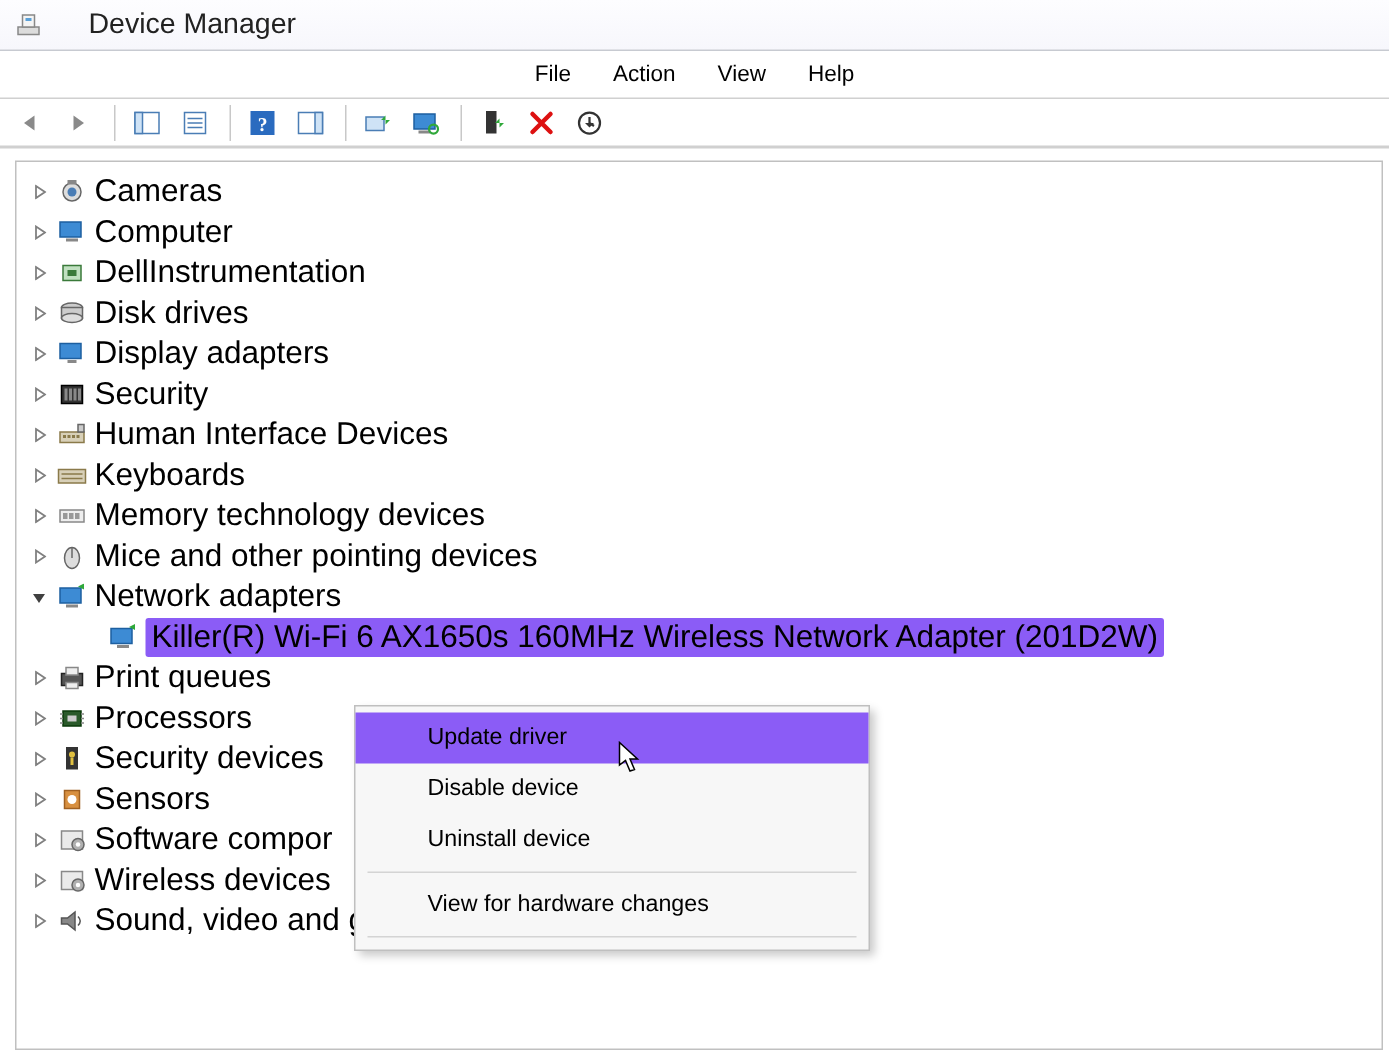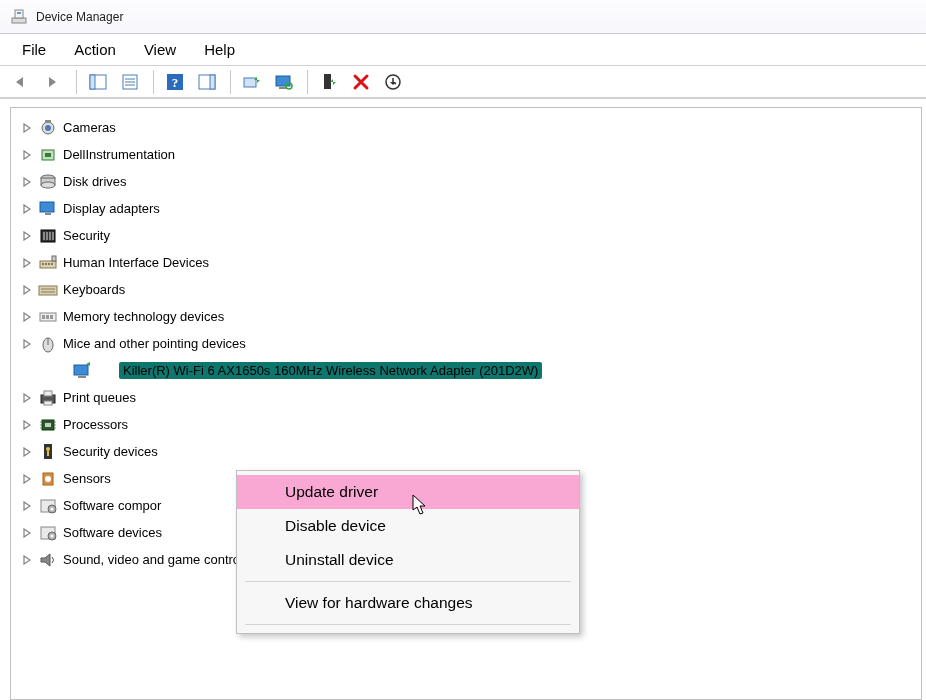--- a/index.html
+++ b/index.html
@@ -22,29 +22,30 @@
     align-items: center;
     padding: 0 10px;
     background: linear-gradient(#fdfdff, #f7f7fc);
     border-bottom: 1px solid #c7cad1;
   }
   .titlebar .app-icon {
     width: 18px; height: 18px;
     margin-right: 8px;
     display:flex;align-items:center;justify-content:center;
   }
-  .titlebar .title { font-size: 12px; color: #222; }
+  .titlebar .title { font-size: 19px; color: #222; margin-left: 23px; }
 
   
   .menubar {
     height: 32px;
     display: flex;
     align-items: center;
     padding: 0 8px;
     border-bottom: 1px solid #d0d0d0;
+    justify-content: center;
   }
   .menubar .menu-item {
     padding: 4px 14px;
     font-size: 15px;
     cursor: default;
   }
 
   
   .toolbar {
     height: 32px;
@@ -95,49 +96,48 @@
     left: 4px; top: 50%; transform: translateY(-50%);
     width: 14px; height: 14px;
     display:flex;align-items:center;justify-content:center;
     color:#6a6a6a;
   }
   .node .dev-icon {
     width: 22px; height: 20px;
     display:flex;align-items:center;justify-content:center;
     margin-right: 4px;
   }
-  .node .label { font-size: 13px; }
+  .node .label { font-size: 21px; }
   .node.child { padding-left: 56px; }
   .node.child .dev-icon { margin-left: 0; }
   .node.selected .label {
-    background: #0f766e;
+    background: #8b5cf6;
     padding: 1px 4px;
     border-radius: 2px;
-    margin-left: 22px;
   }
   .node.selected { }
 
   
   .context-menu {
     position: absolute;
     width: 344px;
     background: #f7f7f7;
     border: 1px solid #bfbfbf;
     box-shadow: 3px 3px 6px rgba(0,0,0,.22);
     padding: 4px 0;
     z-index: 50;
   }
   .context-menu .cm-item {
     height: 34px;
     display: flex; align-items: center;
     padding: 0 18px 0 48px;
     font-size: 15.5px;
     cursor: default;
   }
-  .context-menu .cm-item.highlight { background: #f9a8d4; }
+  .context-menu .cm-item.highlight { background: #8b5cf6; }
   .context-menu .cm-sep {
     height: 1px; background: #d4d4d4;
     margin: 4px 8px;
   }
   .context-menu .cm-item.bold { font-weight: 600; }
 
   
   .cursor-arrow {
     position: absolute;
     z-index: 60;
@@ -263,20 +263,34 @@
     <span class="label">Cameras</span>
   </div>
       <div class="node">
     <span class="expander">
           <svg width="10" height="10">
             <path d="M3 1 L9 5 L3 9 Z" fill="none" stroke="#808080" stroke-width="1.2"></path>
           </svg>
         </span>
     <span class="dev-icon">
           <svg width="20" height="18" viewBox="0 0 20 18">
+            <rect x="2" y="2" width="14" height="10" fill="#3d8bd4" stroke="#1d5fa0"></rect>
+            <rect x="6" y="13" width="8" height="2" fill="#888"></rect>
+          </svg>
+        </span>
+    <span class="label">Computer</span>
+  </div>
+      <div class="node">
+    <span class="expander">
+          <svg width="10" height="10">
+            <path d="M3 1 L9 5 L3 9 Z" fill="none" stroke="#808080" stroke-width="1.2"></path>
+          </svg>
+        </span>
+    <span class="dev-icon">
+          <svg width="20" height="18" viewBox="0 0 20 18">
             <rect x="4" y="4" width="12" height="10" fill="#c0e0c0" stroke="#3a7a3a"></rect>
             <rect x="7" y="7" width="6" height="4" fill="#3a7a3a"></rect>
           </svg>
         </span>
     <span class="label">DellInstrumentation</span>
   </div>
       <div class="node">
     <span class="expander">
           <svg width="10" height="10">
             <path d="M3 1 L9 5 L3 9 Z" fill="none" stroke="#808080" stroke-width="1.2"></path>
@@ -377,20 +391,35 @@
             <path d="M3 1 L9 5 L3 9 Z" fill="none" stroke="#808080" stroke-width="1.2"></path>
           </svg>
         </span>
     <span class="dev-icon">
           <svg width="20" height="18" viewBox="0 0 20 18">
             <ellipse cx="10" cy="10" rx="5" ry="7" fill="#ddd" stroke="#666"></ellipse>
             <line x1="10" y1="3" x2="10" y2="10" stroke="#666"></line>
           </svg>
         </span>
     <span class="label">Mice and other pointing devices</span>
+  </div>
+      <div class="node">
+    <span class="expander">
+          <svg width="10" height="10">
+            <path d="M1 3 L9 3 L5 9 Z" fill="#404040"></path>
+          </svg>
+        </span>
+    <span class="dev-icon">
+          <svg width="20" height="18" viewBox="0 0 20 18">
+            <rect x="2" y="3" width="14" height="10" fill="#3d8bd4" stroke="#1d5fa0"></rect>
+            <rect x="6" y="14" width="8" height="2" fill="#888"></rect>
+            <path d="M14 2 L18 0 L18 4 Z" fill="#2fa83a"></path>
+          </svg>
+        </span>
+    <span class="label">Network adapters</span>
   </div>
       <div class="node child selected">
         <span class="dev-icon">
           <svg width="20" height="18" viewBox="0 0 20 18">
             <rect x="2" y="3" width="14" height="10" fill="#3d8bd4" stroke="#1d5fa0"></rect>
             <rect x="6" y="14" width="8" height="2" fill="#888"></rect>
             <path d="M14 2 L18 0 L18 4 Z" fill="#2fa83a"></path>
           </svg>
         </span>
         <span class="label">Killer(R) Wi-Fi 6 AX1650s 160MHz Wireless Network Adapter (201D2W)</span>
@@ -480,21 +509,21 @@
             <path d="M3 1 L9 5 L3 9 Z" fill="none" stroke="#808080" stroke-width="1.2"></path>
           </svg>
         </span>
     <span class="dev-icon">
           <svg width="20" height="18" viewBox="0 0 20 18">
             <rect x="3" y="3" width="14" height="12" fill="#eaeaea" stroke="#888"></rect>
             <circle cx="14" cy="12" r="4" fill="#b0b0b0" stroke="#666"></circle>
             <circle cx="14" cy="12" r="1.5" fill="#fff"></circle>
           </svg>
         </span>
-    <span class="label">Software devices</span>
+    <span class="label">Wireless devices</span>
   </div>
       <div class="node">
     <span class="expander">
           <svg width="10" height="10">
             <path d="M3 1 L9 5 L3 9 Z" fill="none" stroke="#808080" stroke-width="1.2"></path>
           </svg>
         </span>
     <span class="dev-icon">
           <svg width="20" height="18" viewBox="0 0 20 18">
             <path d="M3 7 L7 7 L12 3 L12 15 L7 11 L3 11 Z" fill="#888" stroke="#555"></path>

